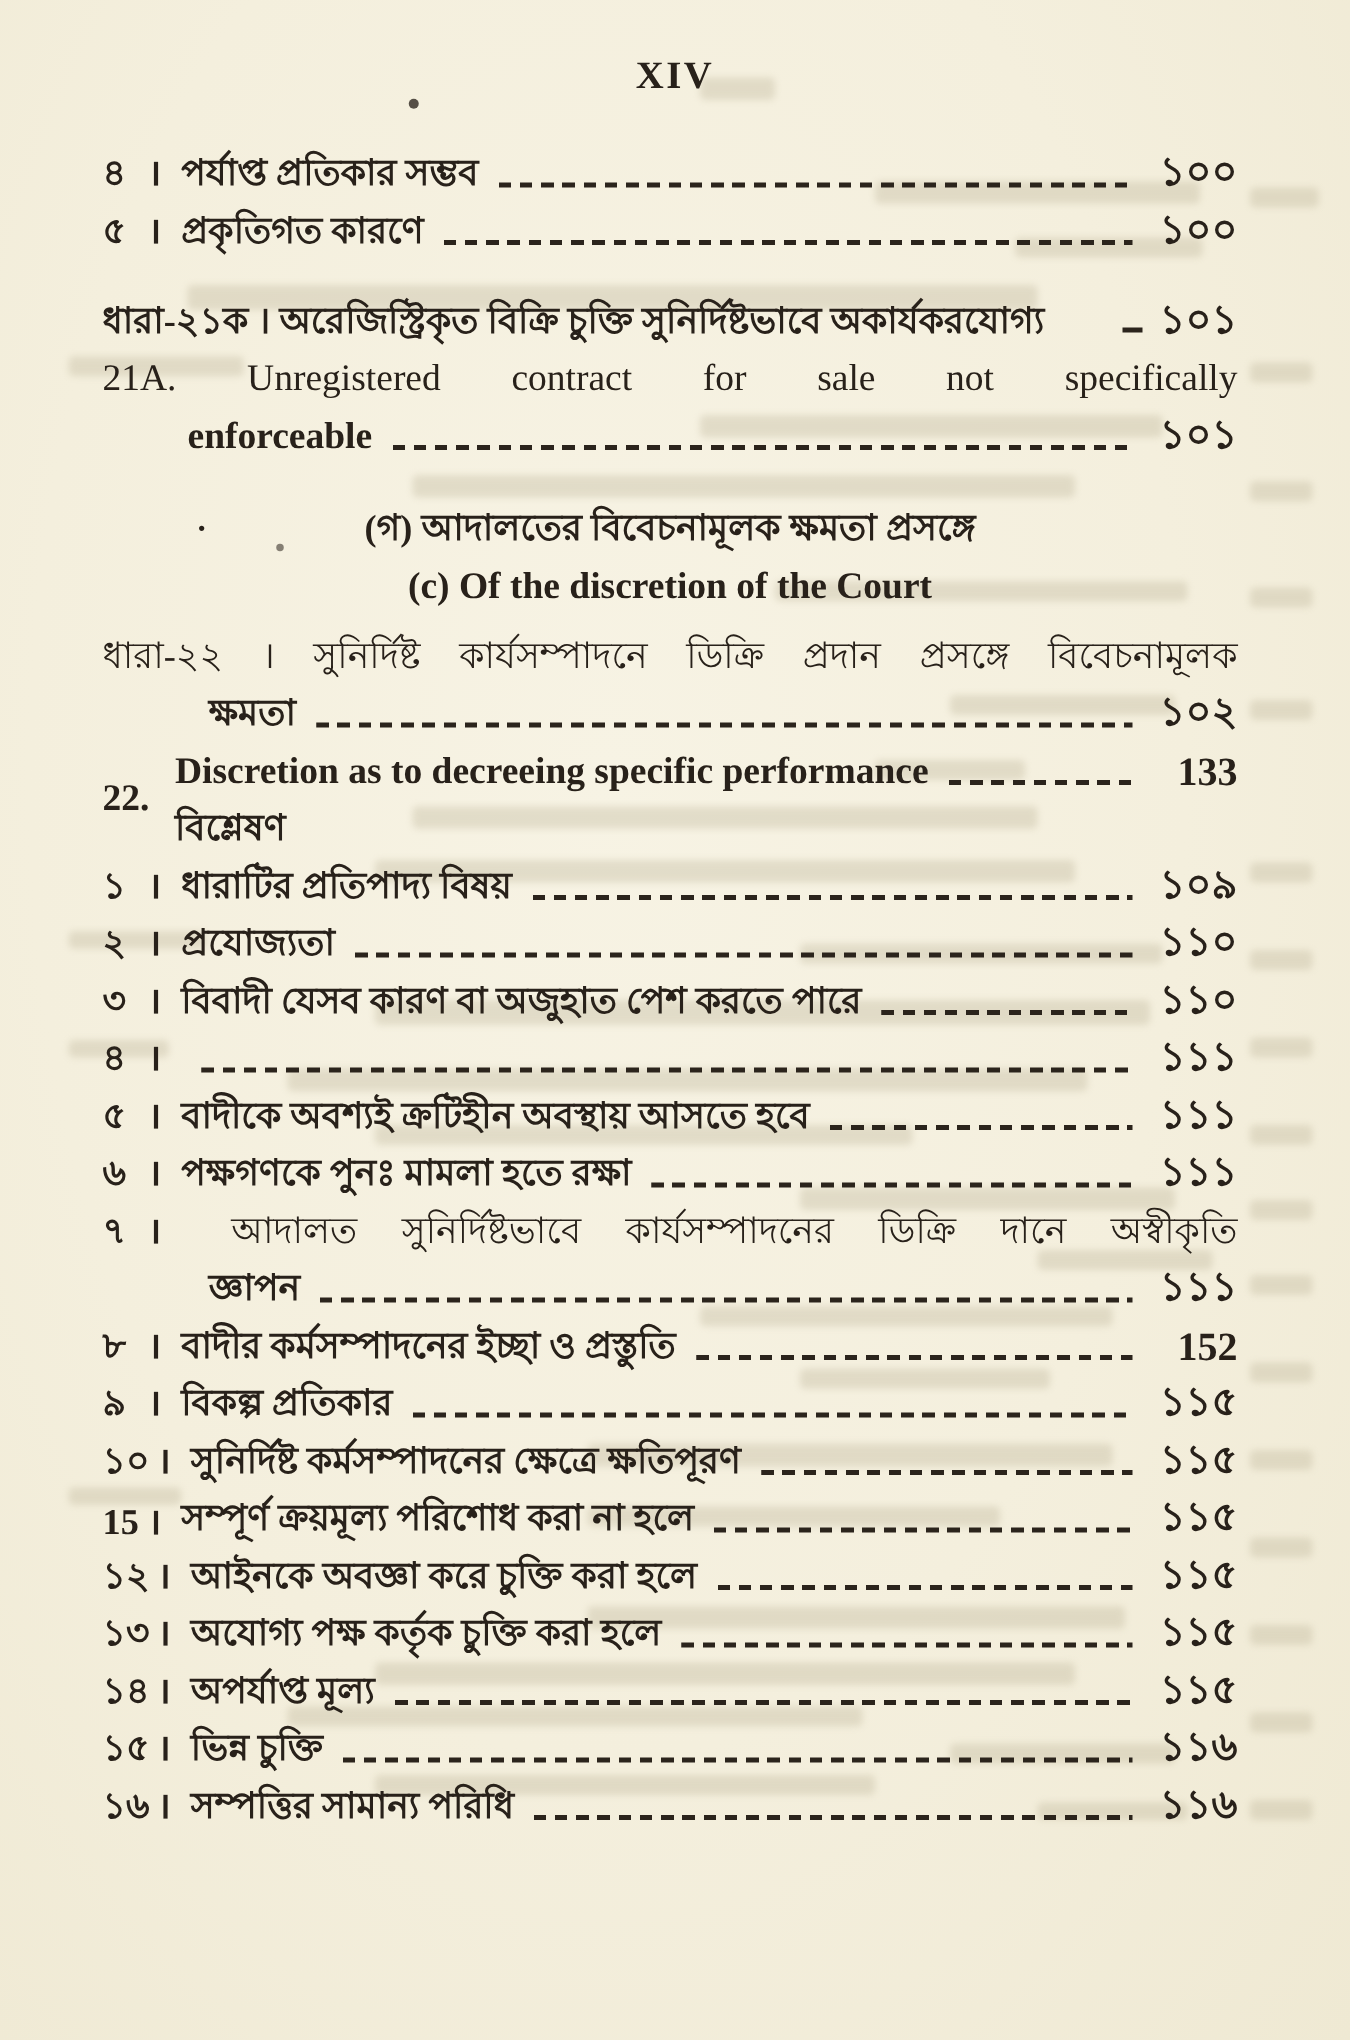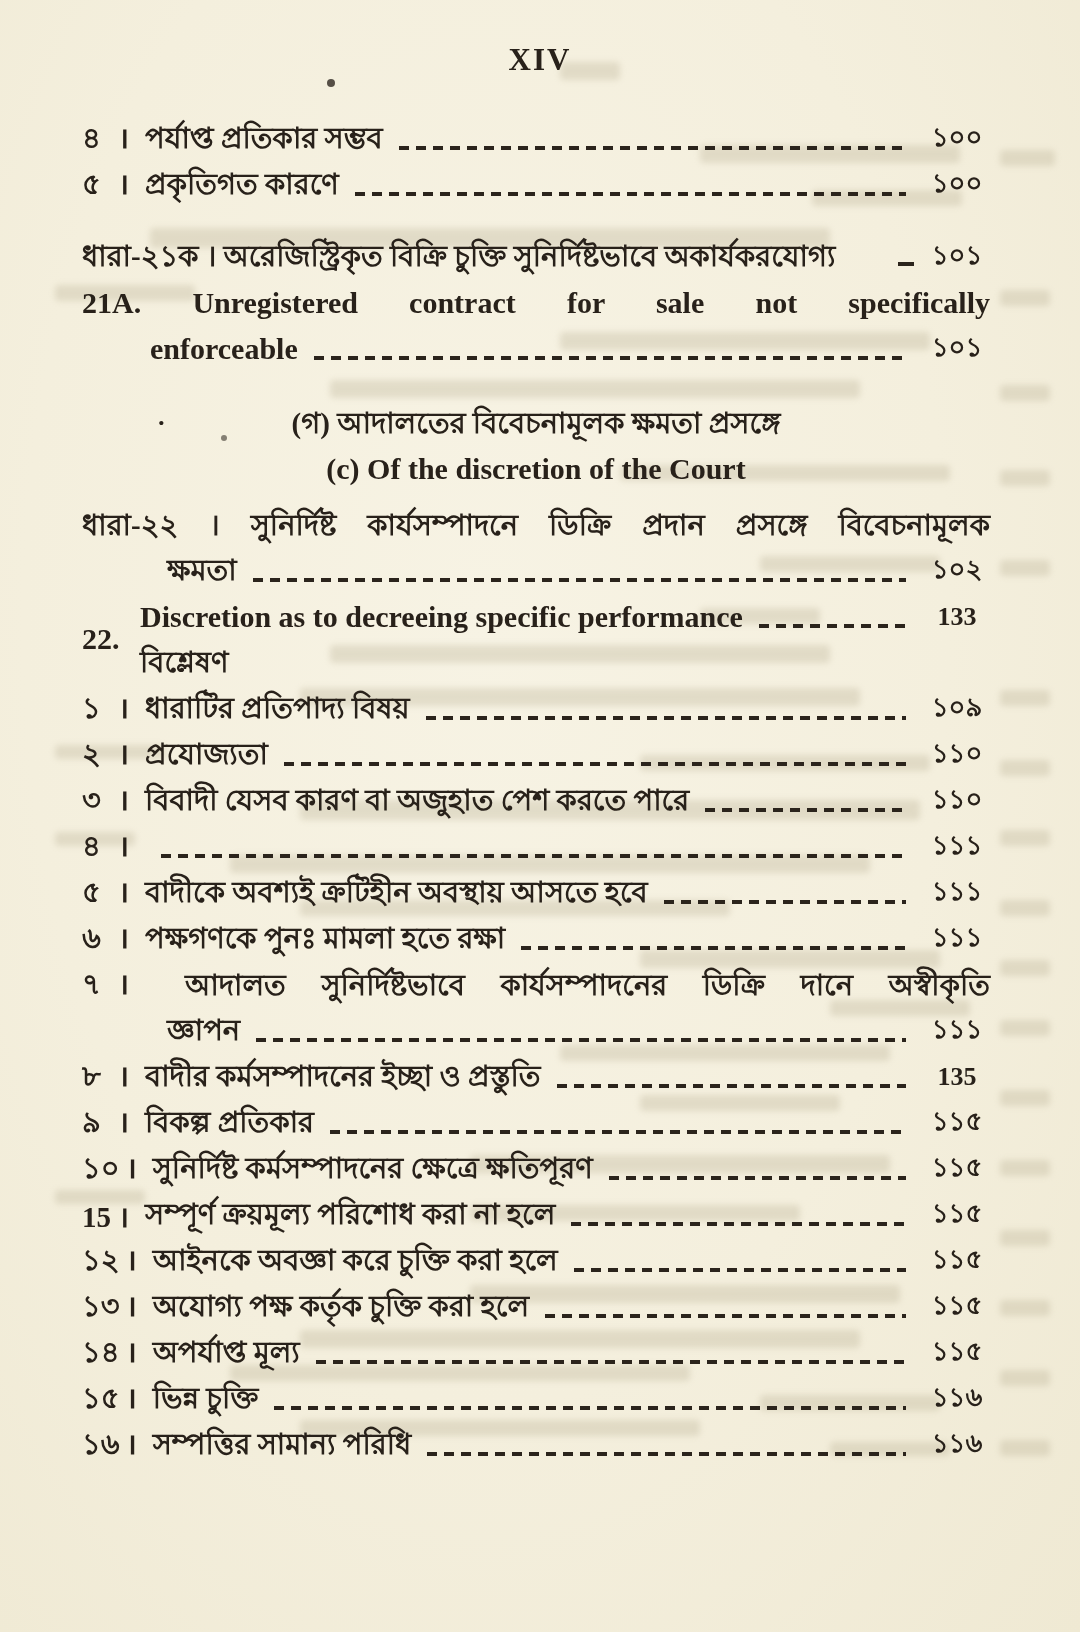--- a/index.html
+++ b/index.html
@@ -37,23 +37,23 @@
   .leader{
     flex:1 1 auto;height:4px;margin:0 18px 0 16px;
     background:repeating-linear-gradient(90deg,#2b241c 0 10px,transparent 10px 17px);
     transform:translateY(9px);min-width:30px;
   }
   .spacer{flex:1 1 auto;}
   .dash-short{
     flex:0 0 auto;width:16px;height:4px;background:#2b241c;
     margin:0 10px 0 14px;transform:translateY(7px);
   }
-  .pg{min-width:66px;text-align:center;font-size:26px;white-space:nowrap;}
+  .pg{min-width:66px;text-align:right;font-size:32px;white-space:nowrap;}
   .just{
-    display:block;height:46px;line-height:46px;font-weight:bold;
+    display:block;height:46px;line-height:46px;font-weight:normal;
     text-align:justify;text-align-last:justify;white-space:normal;
   }
   .l2-bn{margin-left:85px;}
   .l2-en{margin-left:68px;}
   .crow{
     position:relative;height:46px;line-height:46px;text-align:center;
     font-weight:bold;
   }
   .bullet{position:absolute;left:75px;top:0;font-size:26px;}
   .subhead{margin-left:58px;}
@@ -204,21 +204,21 @@
         <div class="row bn">
           <span class="title l2-bn">জ্ঞাপন</span>
           <span class="leader"></span>
           <span class="pg">১১১</span>
         </div>
       </div>
       <div class="row bn">
         <span class="num"><span class="no">৮</span><span class="sep">।</span></span>
         <span class="title">বাদীর কর্মসম্পাদনের ইচ্ছা ও প্রস্তুতি</span>
         <span class="leader"></span>
-        <span class="pg">135</span>
+        <span class="pg">152</span>
       </div>
       <div class="row bn">
         <span class="num"><span class="no">৯</span><span class="sep">।</span></span>
         <span class="title">বিকল্প প্রতিকার</span>
         <span class="leader"></span>
         <span class="pg">১১৫</span>
       </div>
       <div class="row bn">
         <span class="num"><span class="no">১০</span><span class="sep">।</span></span>
         <span class="title">সুনির্দিষ্ট কর্মসম্পাদনের ক্ষেত্রে ক্ষতিপূরণ</span>

